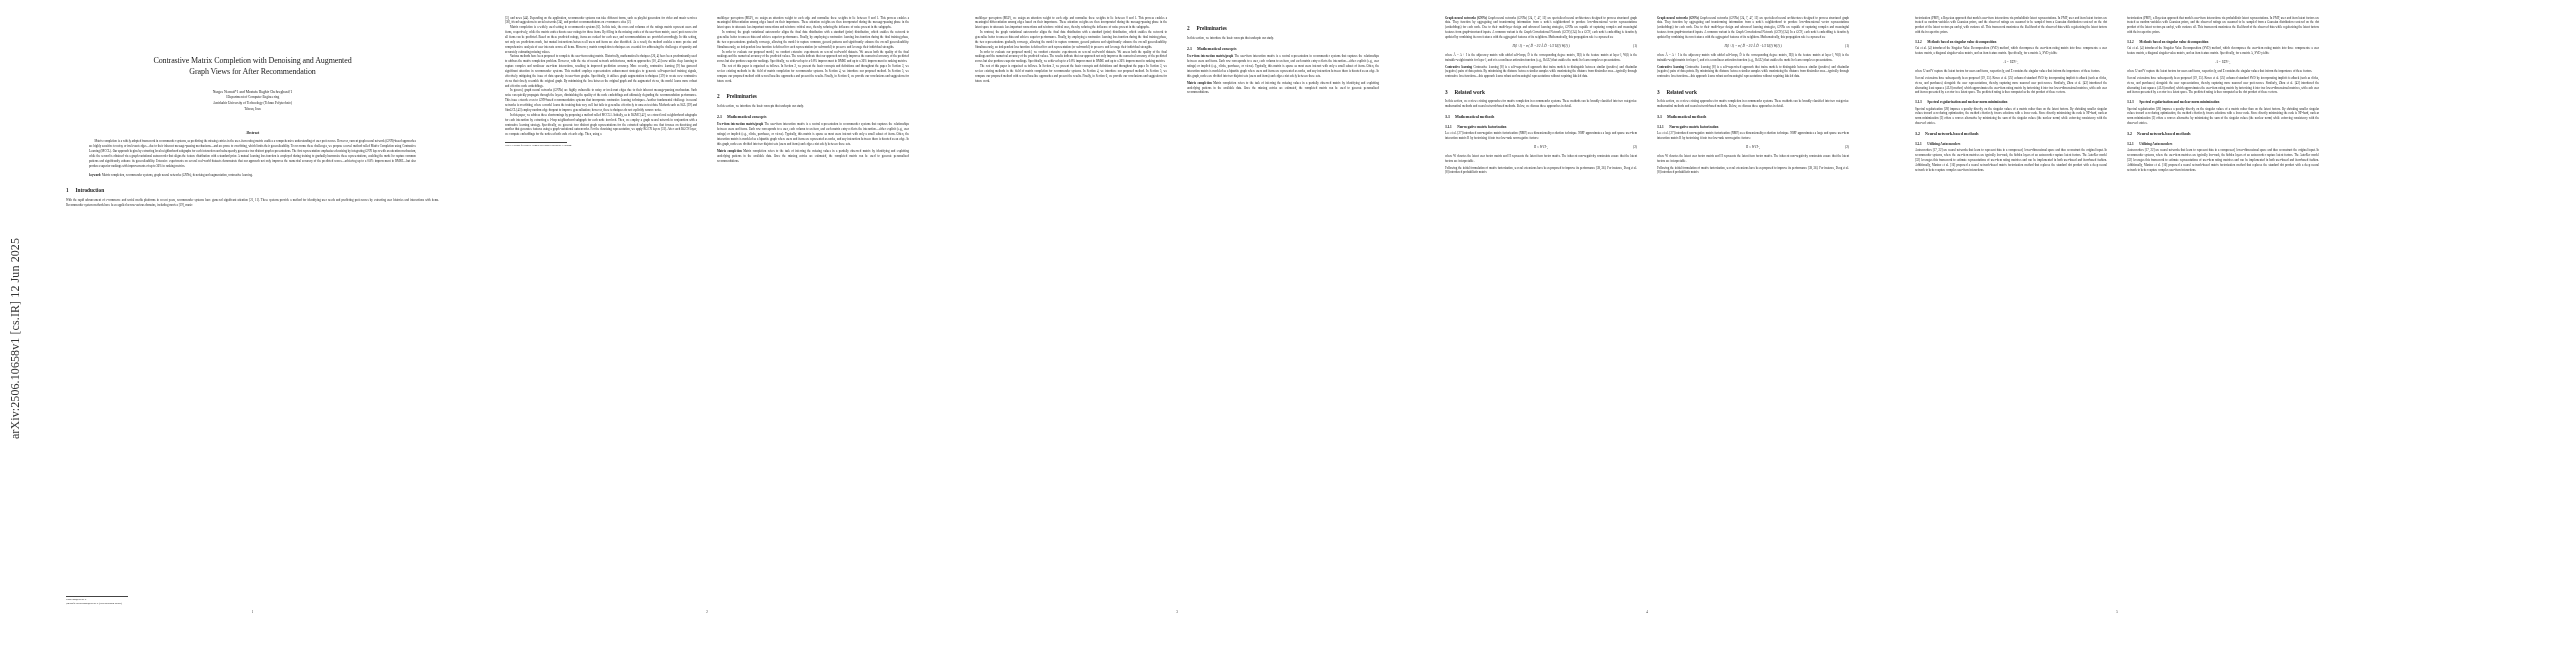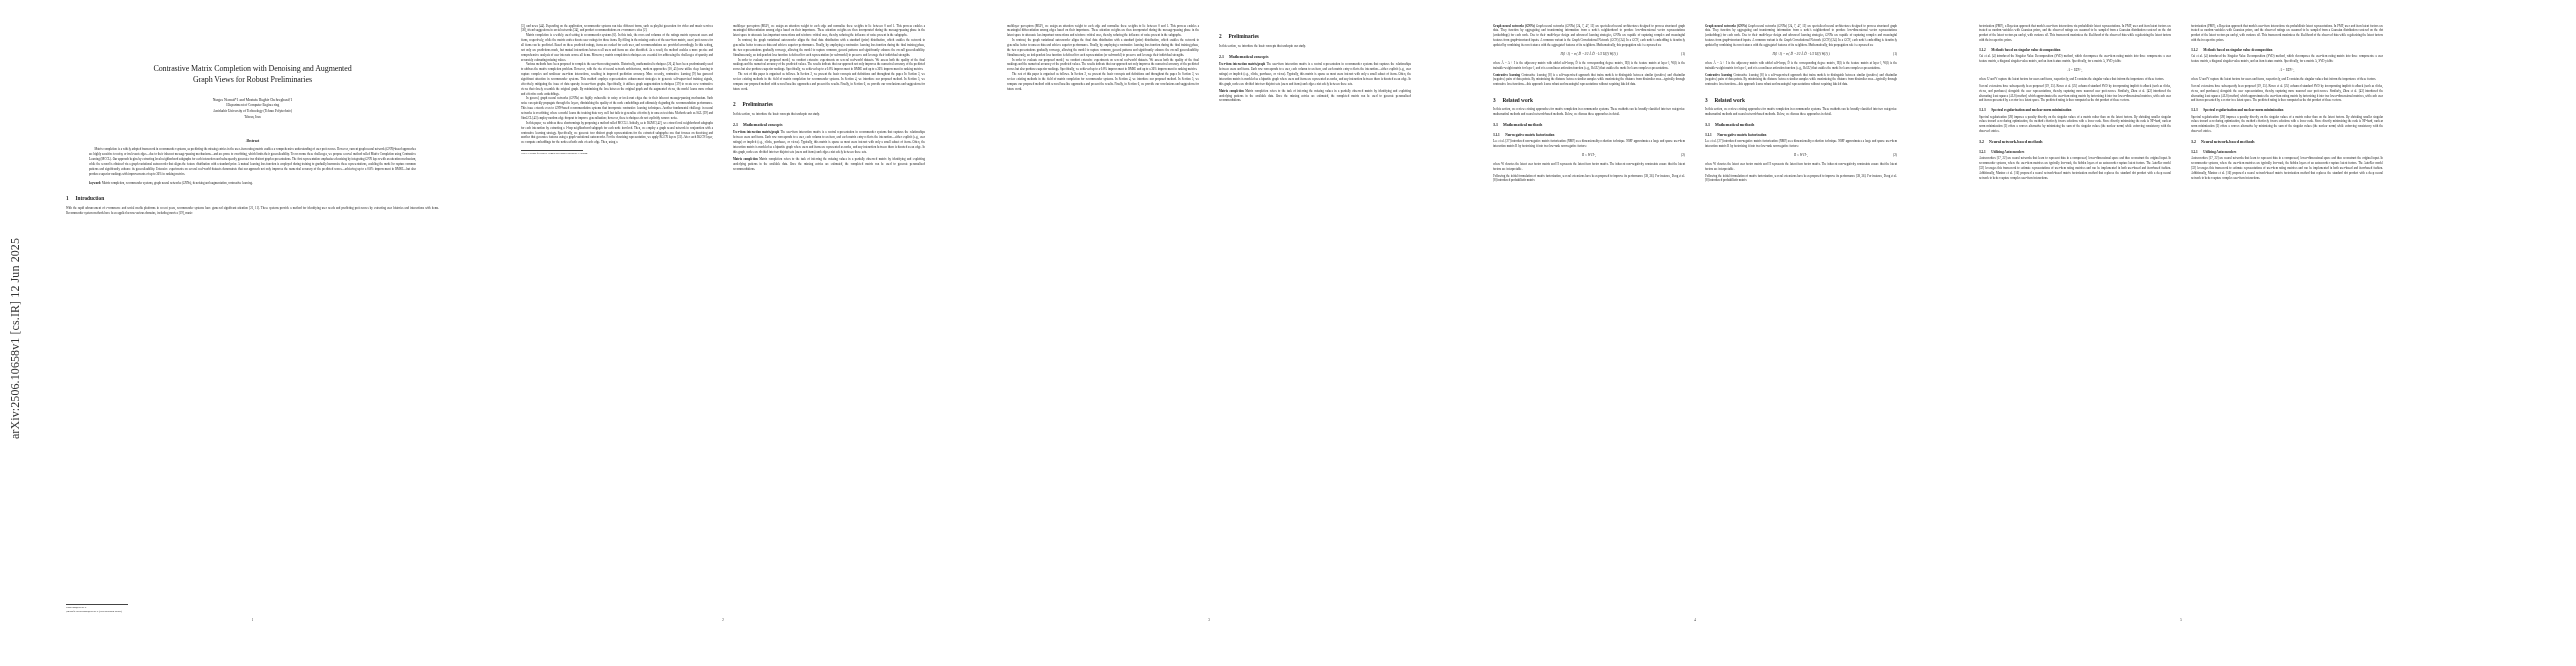--- a/index.html
+++ b/index.html
@@ -38,21 +38,21 @@
     font-family: "Liberation Serif", "DejaVu Serif", serif;
     font-size: 12px;
     letter-spacing: 0.1px;
   }
 
   .page {
     position: relative;
     background: #ffffff;
     width: 470px;
     height: 622px;
-    margin: 8px;
+    margin: 0;
     flex: 0 0 auto;
     overflow: hidden;
   }
   .page.first { margin-left: 33px; width: 439px; }
 
   .page-inner {
     position: absolute;
     left: 33px;
     right: 33px;
     top: 15.6px;
@@ -190,21 +190,21 @@
 <div id="viewer">
 
   <div class="arxiv-stamp">
     <span>arXiv:2506.10658v1  [cs.IR]  12 Jun 2025</span>
   </div>
 
   <div class="page first">
     <div class="page-inner">
       <div class="title">
         <div>Contrastive Matrix Completion with Denoising and Augmented</div>
-        <div>Graph Views for Robust Preliminaries</div>
+        <div>Graph Views for After Recommendation</div>
       </div>
       <div class="authors">Narges Nemati*1 and Mostafa Haghir Chehreghani†1</div>
       <div class="affil">1Department of Computer Engineering</div>
       <div class="affil">Amirkabir University of Technology (Tehran Polytechnic)</div>
       <div class="affil">Tehran, Iran</div>
 
       <div class="abs-head">Abstract</div>
       <div class="abstract">Matrix completion is a widely adopted framework in recommender systems, as predicting the missing entries in the user–item rating matrix enables a comprehensive understanding of user preferences. However, current graph neural network (GNN)-based approaches are highly sensitive to noisy or irrelevant edges—due to their inherent message-passing mechanisms—and are prone to overfitting, which limits their generalizability. To overcome these challenges, we propose a novel method called Matrix Completion using Contrastive Learning (MCCL). Our approach begins by extracting local neighborhood subgraphs for each interaction and subsequently generates two distinct graph representations. The first representation emphasizes denoising by integrating GNN layers with an attention mechanism, while the second is obtained via a graph variational autoencoder that aligns the feature distribution with a standard prior. A mutual learning loss function is employed during training to gradually harmonize these representations, enabling the model to capture common patterns and significantly enhance its generalizability. Extensive experiments on several real-world datasets demonstrate that our approach not only improves the numerical accuracy of the predicted scores—achieving up to a 0.8% improvement in RMSE—but also produces superior rankings with improvements of up to 36% in ranking metrics.</div>
       <div class="keywords">
         <b>keyword:</b>

